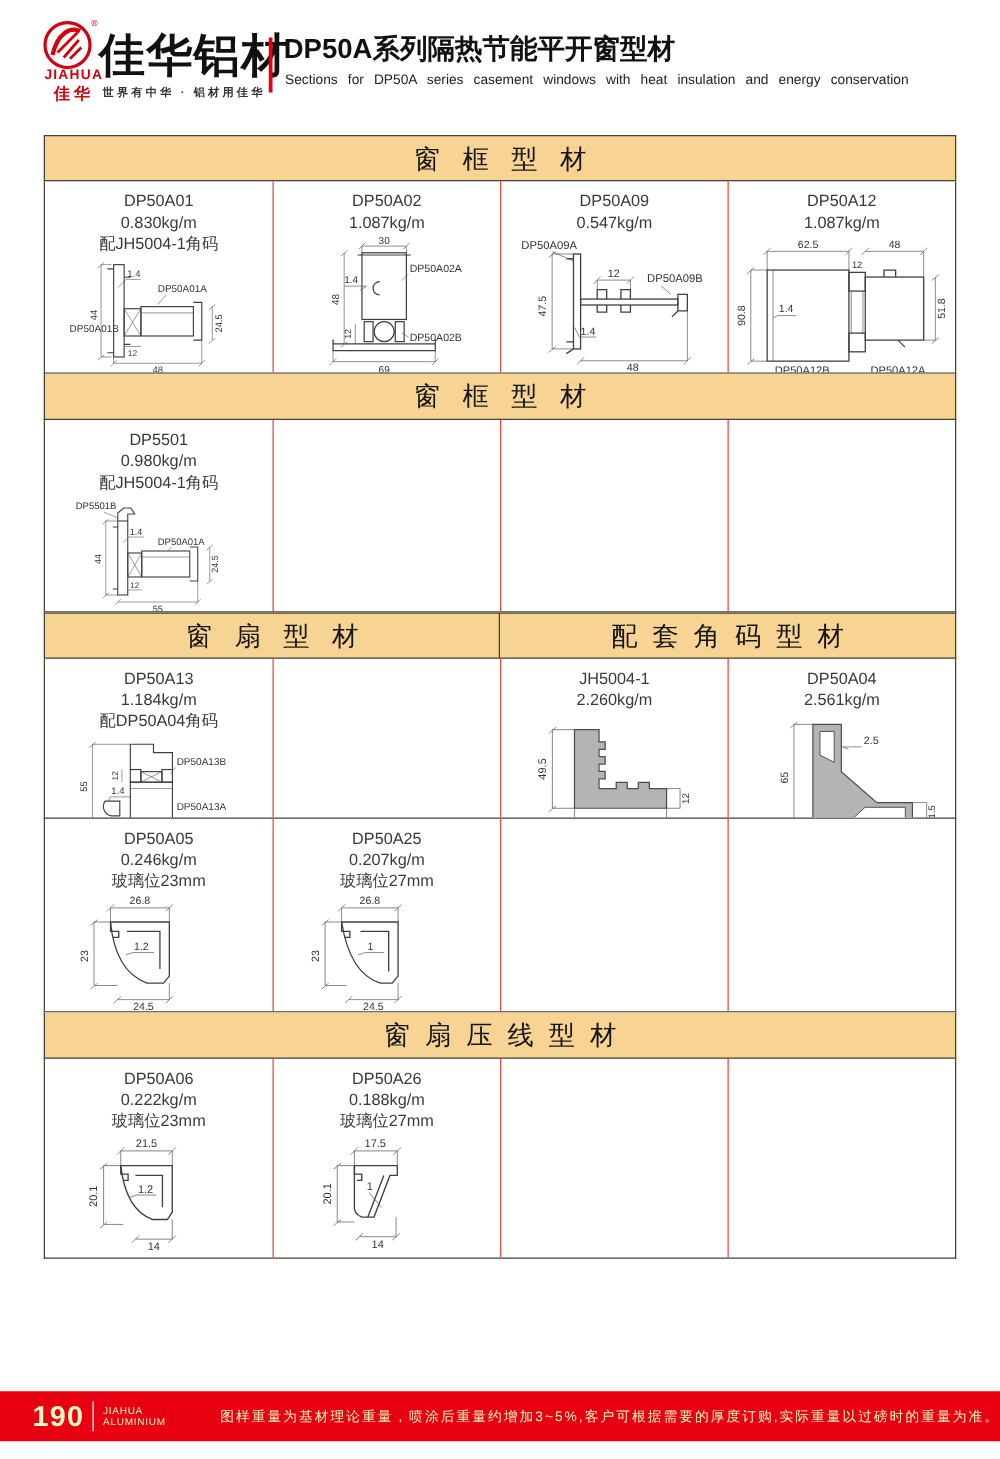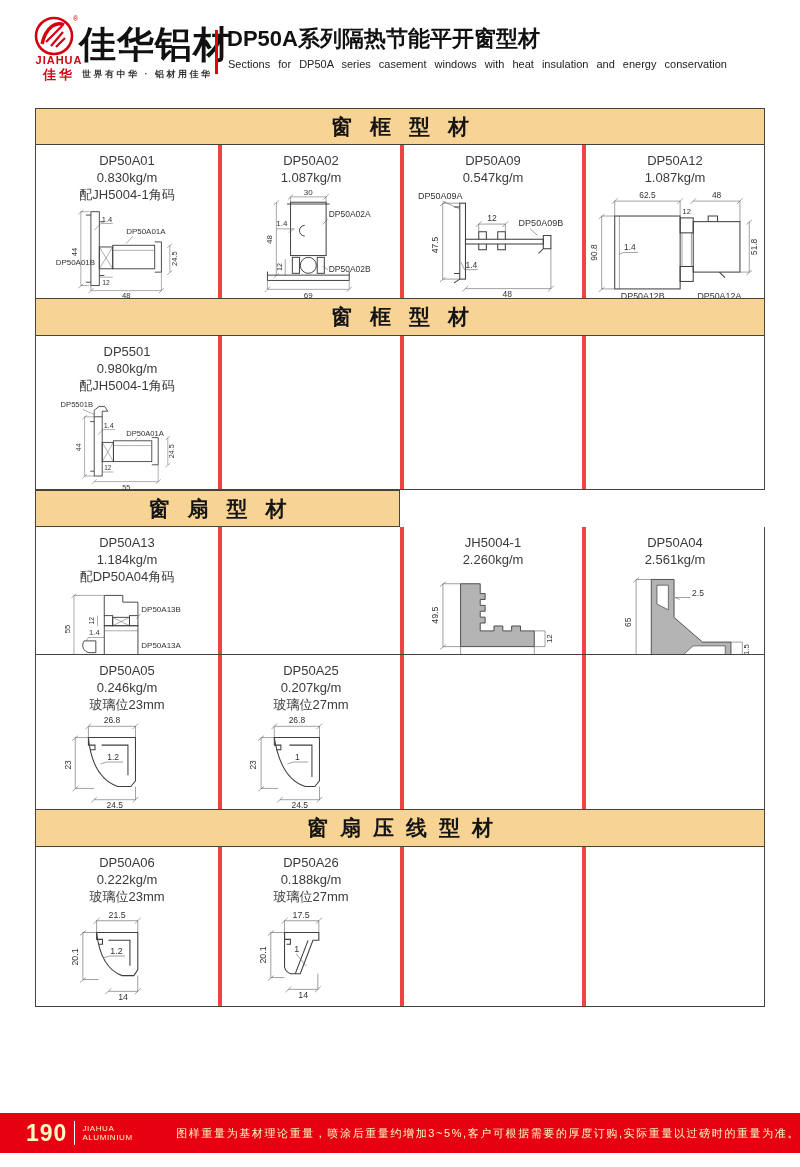--- a/index.html
+++ b/index.html
@@ -16,30 +16,30 @@
               letter-spacing:1px;white-space:nowrap;}
   .brand-tagline{position:absolute;left:82px;top:68px;font-size:9px;font-weight:bold;color:#333;
                  letter-spacing:2.5px;white-space:nowrap;}
   .red-divider{position:absolute;left:215px;top:30px;width:3px;height:44px;}
   .title-cn{position:absolute;left:227px;top:24px;font-size:22px;font-weight:bold;color:#111;white-space:nowrap;}
   .title-en{position:absolute;left:228px;top:58px;font-size:11px;color:#222;white-space:nowrap;word-spacing:5px;}
   
   .catalog{position:absolute;left:35px;top:108px;width:730px;}
   .band{box-sizing:border-box;height:37px;border:1px solid #44443c;
         display:flex;align-items:center;justify-content:center;
-        font-size:21px;font-weight:bold;color:#151515;}
+        font-size:21px;font-weight:normal;color:#151515;}
   .band + .row, .row + .band, .band-split + .row{border-top:none;}
   .ls-wide{letter-spacing:18px;text-indent:18px;}
   .ls-med{letter-spacing:12px;text-indent:12px;}
   .band-split{display:flex;height:37px;border-radius:11px;}
   .band-split .band{width:50%;height:37px;}
   .band-split .band + .band{border-left:none;}
   .row{box-sizing:border-box;display:flex;border:1px solid #44443c;border-top:none;}
   .cell{box-sizing:border-box;width:182.5px;text-align:center;overflow:hidden;}
-  .cell + .cell{border-left:4px solid #ef4444;}
+  .cell + .cell{border-left:1px solid #ef4444;}
   .cell .code,.cell .weight,.cell .note{font-size:13px;line-height:17px;color:#3a3a3a;}
   .cell .code{margin-top:7px;}
   .cell svg{display:block;margin:2px auto 0;}
   
   .pf{stroke:#3f3f3f;fill:none;stroke-width:1.1;}
   .pfF{fill:#b4b4b4;stroke:#4c4c4c;stroke-width:1;}
   .cut{fill:#fff;stroke:#4c4c4c;stroke-width:.8;}
   .dim{stroke:#5a5a5a;stroke-width:.6;fill:none;}
   .dim-t{font-size:9px;fill:#333;}
   .dim-s{font-size:8px;fill:#333;}
@@ -261,20 +261,23 @@
       </div>
       <div class="cell"></div>
       <div class="cell"></div>
       <div class="cell"></div>
     </div>
 
     <div class="band-split">
       <div class="band ls-wide" style="background:#f8d494">
         <span>窗扇型材</span>
       </div>
+      <div class="band ls-med" style="background:#f8d494">
+        <span>配套角码型材</span>
+      </div>
     </div>
 
     <div class="row" style="height:128px">
       <div class="cell">
         <div class="code">DP50A13</div>
         <div class="weight">1.184kg/m</div>
         <div class="note">配DP50A04角码</div>
         <svg width="170" height="96" viewBox="0 0 170 114">
           <g>
             <path class="pf" d="M58,34 v-24 h22 v8 h18 v16"></path>

